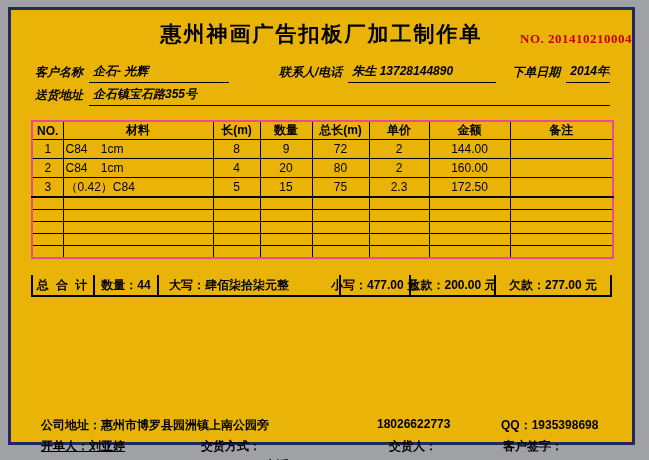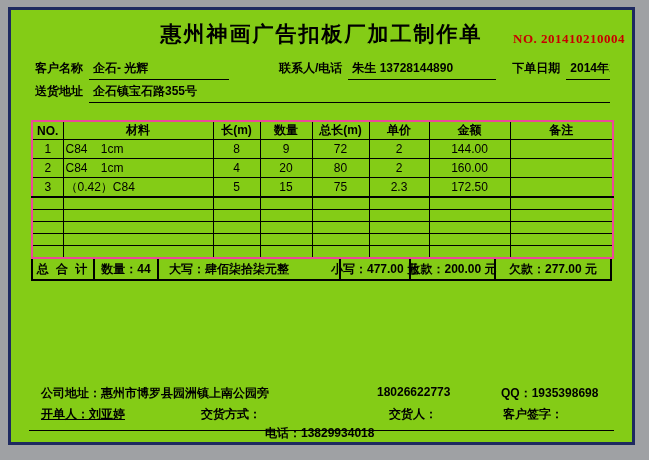--- a/index.html
+++ b/index.html
@@ -4,34 +4,34 @@
 <style>
   html,body{margin:0;padding:0;}
   body{
     width:649px;height:460px;position:relative;
     background:#9fa1a4;
     font-family:"Liberation Sans","DejaVu Sans",sans-serif;
     color:#000;overflow:hidden;
   }
   .page{
     position:absolute;left:8px;top:7px;width:621px;height:432px;
-    background:#84cc16;border:3px solid #1e2a60;box-sizing:content-box;
+    background:#eab308;border:3px solid #1e2a60;box-sizing:content-box;
   }
   
   .title-row{position:relative;height:34px;margin-top:10px;text-align:center;}
   .title-row h1{
     margin:0;font-size:21px;font-weight:bold;letter-spacing:2px;display:inline-block;
   }
   .order-no{
-    position:absolute;right:7px;top:11px;color:#c80000;font-weight:bold;
+    position:absolute;right:0;top:11px;color:#c80000;font-weight:bold;
     font-size:13px;font-family:"Liberation Serif","DejaVu Serif",serif;letter-spacing:.5px;
   }
   
   .fields{margin:6px 22px 0 24px;font-size:12px;font-weight:bold;}
-  .field-row{display:flex;align-items:flex-start;height:23px;}
+  .field-row{display:flex;align-items:flex-end;height:23px;font-style:italic;}
   .flabel{white-space:nowrap;padding-right:6px;padding-bottom:2px;}
   .fvalue{
     border-bottom:1px solid #000;padding:0 4px 2px;white-space:nowrap;
     overflow:hidden;
   }
   .w-cust{width:132px;}
   .ml-contact{margin-left:50px;}
   .w-contact{width:140px;}
   .ml-date{margin-left:16px;}
   .w-flex{flex:1;}
@@ -44,21 +44,21 @@
   table.items th,table.items td{
     border:1px solid #000;text-align:center;padding:0 2px;overflow:hidden;
   }
   table.items th{height:17px;font-weight:bold;font-size:12px;}
   table.items td{height:18px;}
   table.items tr.empty td{height:11px;}
   table.items tr.last-filled td{border-bottom:2px solid #000;}
   table.items td.mat{text-align:left;white-space:pre;}
   
   .totals{
-    display:flex;margin:0 20px;width:577px;height:20px;
+    display:flex;margin:16px 20px;width:577px;height:20px;
     border:2px solid #000;border-top:none;
     font-size:12px;font-weight:bold;align-items:stretch;
   }
   .tcell{
     display:flex;align-items:center;justify-content:center;
     border-right:2px solid #000;box-sizing:border-box;white-space:nowrap;
   }
   .tcell:last-child{border-right:none;}
   .tc-label{width:62px;letter-spacing:2px;}
   .tc-qty{width:64px;}

